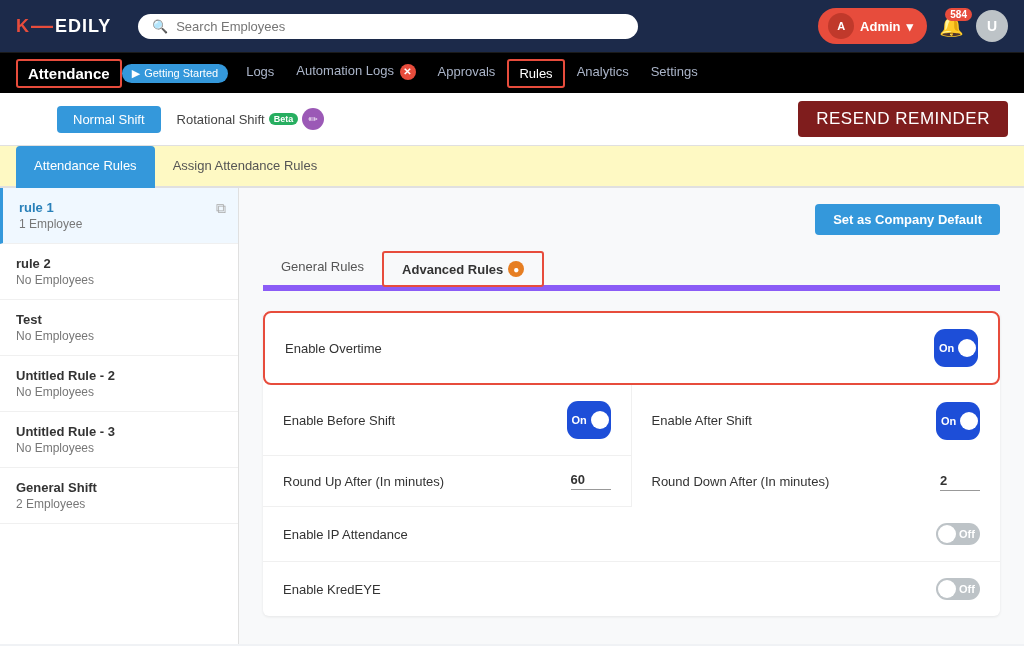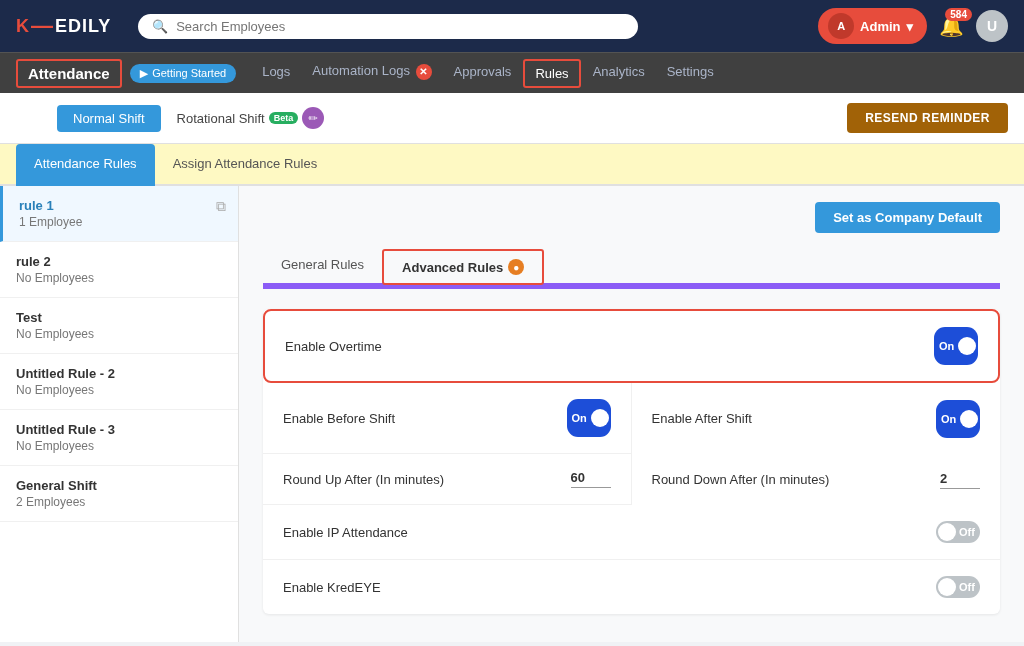--- a/index.html
+++ b/index.html
@@ -89,25 +89,24 @@
       width: 32px; height: 32px;
       border-radius: 50%;
       background: #bdc3c7;
       display: flex; align-items: center; justify-content: center;
       font-size: 14px; color: #fff; font-weight: bold;
       cursor: pointer;
     }
 
     
     .sec-nav {
-      background: #404040;
+      background: #000000;
       padding: 0 16px;
       display: flex;
       align-items: center;
-      gap: 8px;
       border-top: 1px solid rgba(255,255,255,0.1);
     }
     .attendance-label {
       border: 2px solid #e74c3c;
       color: #fff;
       padding: 4px 10px;
       font-size: 15px;
       font-weight: 700;
       border-radius: 3px;
     }
@@ -190,27 +189,27 @@
       background: #9b59b6;
       border-radius: 50%;
       display: flex; align-items: center; justify-content: center;
       color: #fff;
       font-size: 11px;
       margin-left: 4px;
       cursor: pointer;
     }
     .resend-btn {
       margin-left: auto;
-      background: #a16207;
+      background: #7f1d1d;
       color: #fff;
       border: none;
       border-radius: 4px;
       padding: 8px 18px;
-      font-size: 12px;
-      font-weight: 700;
+      font-size: 17px;
+      font-weight: 400;
       cursor: pointer;
       text-transform: uppercase;
       letter-spacing: 0.5px;
     }
 
     
     .rules-tabs {
       background: #fef9c3;
       padding: 0 16px;
       display: flex;

